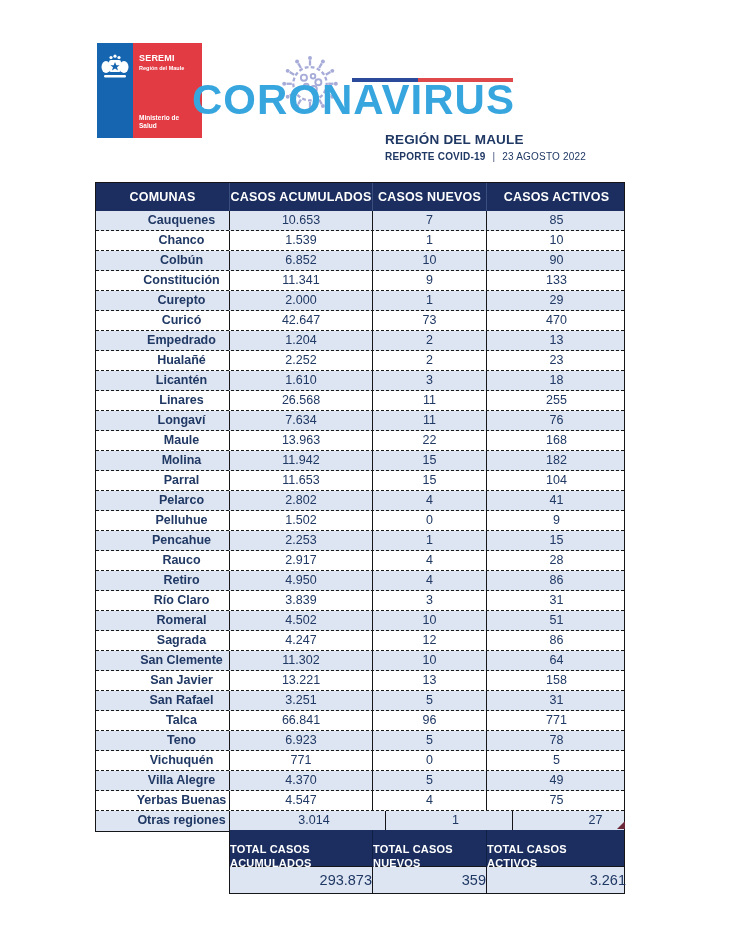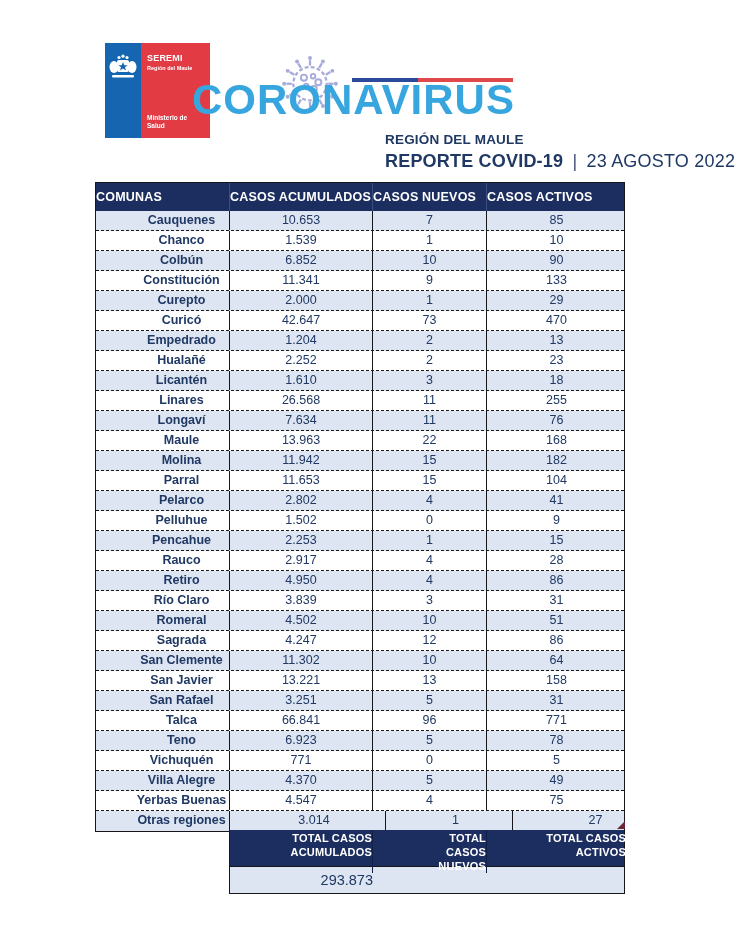--- a/index.html
+++ b/index.html
@@ -7,56 +7,56 @@
     --accent-blue:#38A6DE; --flag-blue:#2C4A9B; --flag-red:#E0494C;
     --logo-blue:#1565B0; --logo-red:#E23B44; --virus-lavender:#A6ABD8;
     --grid-line:#15151a;
   }
   *{margin:0;padding:0;box-sizing:border-box;}
   html,body{background:#fff;}
   body{font-family:"Liberation Sans", sans-serif;}
   .page{position:relative;width:735px;height:934px;background:#fff;overflow:hidden;}
 
   
-  .logo{position:absolute;left:105px;top:43px;width:128px;height:95px;display:flex;}
+  .logo{position:absolute;left:97px;top:43px;width:128px;height:95px;display:flex;}
   .logo-blue{width:36px;background:var(--logo-blue);display:flex;align-items:flex-start;justify-content:center;padding-top:10px;}
   .logo-red{width:69px;background:var(--logo-red);color:#fff;padding:10px 5px 8px 6px;display:flex;flex-direction:column;}
   .logo-seremi{font-size:9px;font-weight:700;letter-spacing:.2px;}
   .logo-region{font-size:5.5px;font-weight:700;margin-top:2px;}
   .logo-minsal{font-size:6.5px;font-weight:700;margin-top:auto;line-height:8px;width:42px;}
 
   .virus-wrap{position:absolute;left:272px;top:42px;width:76px;height:82px;}
   .flag-line{position:absolute;left:352px;top:78px;width:161px;height:4px;display:flex;}
   .flag-line .fl-blue{width:66px;height:100%;background:var(--flag-blue);}
   .flag-line .fl-red{width:95px;height:100%;background:var(--flag-red);}
 
   .main-title{position:absolute;left:192px;top:76px;font-size:42px;font-weight:800;letter-spacing:1px;color:var(--accent-blue);}
   .region-line{position:absolute;left:385px;top:132px;font-size:13.5px;font-weight:700;color:var(--navy);letter-spacing:.2px;}
-  .report-line{position:absolute;left:385px;top:151px;font-size:18px;color:var(--navy);letter-spacing:.2px;white-space:nowrap;}
+  .report-line{position:absolute;left:385px;top:151px;font-size:10px;color:var(--navy);letter-spacing:.2px;white-space:nowrap;}
   .report-line .rl-bold{font-weight:700;}
   .report-line .rl-sep{font-weight:300;color:#44507a;padding:0 4px;}
 
   
   .covid-table{position:absolute;left:95px;top:182px;width:530px;border:1.5px solid var(--grid-line);}
   .thead{display:grid;grid-template-columns:134px 143px 114px 139px;background:var(--header-bg);height:28px;}
-  .thead .hcell{color:#fff;font-size:12.5px;font-weight:700;text-align:left;line-height:28px;letter-spacing:.2px;border-right:1px solid #3a4f7d;}
+  .thead .hcell{color:#fff;font-size:12.5px;font-weight:700;text-align:center;line-height:28px;letter-spacing:.2px;border-right:1px solid #3a4f7d;}
   .thead .hcell:last-child{border-right:none;}
   .trow{display:grid;grid-template-columns:134px 143px 114px 139px;height:20px;border-bottom:1px dashed #1a1a1a;}
   .trow:last-child{border-bottom:none;gap:13px;}
   .trow.alt{background:var(--row-alt);}
   .trow.plain{background:var(--row-plain);}
   .cell{font-size:12.5px;color:var(--navy);text-align:center;line-height:19px;border-right:1px solid var(--grid-line);overflow:hidden;}
   .cell:last-child{border-right:none;}
   .c-comuna{font-weight:700;margin-left:38px;}
   .c-num{font-weight:400;}
 
   
   .totals{position:absolute;left:229px;top:830px;width:396px;border:1.5px solid var(--grid-line);border-top:none;}
   .totals-head{display:grid;grid-template-columns:143px 114px 139px;background:var(--header-bg);height:36px;}
-  .totals-head .tcell{color:#fff;font-size:11px;font-weight:700;text-align:right;padding-top:1px;line-height:14px;letter-spacing:.2px;border-right:1.5px solid #0f1f45;margin-left:40px;}
+  .totals-head .tcell{color:#fff;font-size:11px;font-weight:700;text-align:left;padding-top:12px;line-height:14px;letter-spacing:.2px;border-right:1.5px solid #0f1f45;}
   .totals-head .tcell:last-child{border-right:none;}
   .totals-values{display:grid;grid-template-columns:143px 114px 139px;background:var(--row-alt);height:27px;border-top:1.5px solid var(--grid-line);}
   .totals-values .vcell{color:var(--navy);font-size:14.5px;text-align:right;line-height:26px;border-right:1.5px solid var(--grid-line);}
   .totals-values .vcell:last-child{border-right:none;}
 
   .fill-handle{position:absolute;left:617px;top:821px;width:0;height:0;border-top:8px solid transparent;border-right:8px solid #6b2737;}
 </style>
 </head>
 <body>
 
@@ -343,17 +343,19 @@
         <div>TOTAL CASOS</div>
         <div>NUEVOS</div>
       </div>
       <div class="tcell">
         <div>TOTAL CASOS</div>
         <div>ACTIVOS</div>
       </div>
     </div>
     <div class="totals-values">
       <div class="vcell">293.873</div>
+      <div class="vcell">359</div>
+      <div class="vcell">3.261</div>
     </div>
   </div>
 
   <div class="fill-handle"></div>
 </div>
 
 </body></html>

